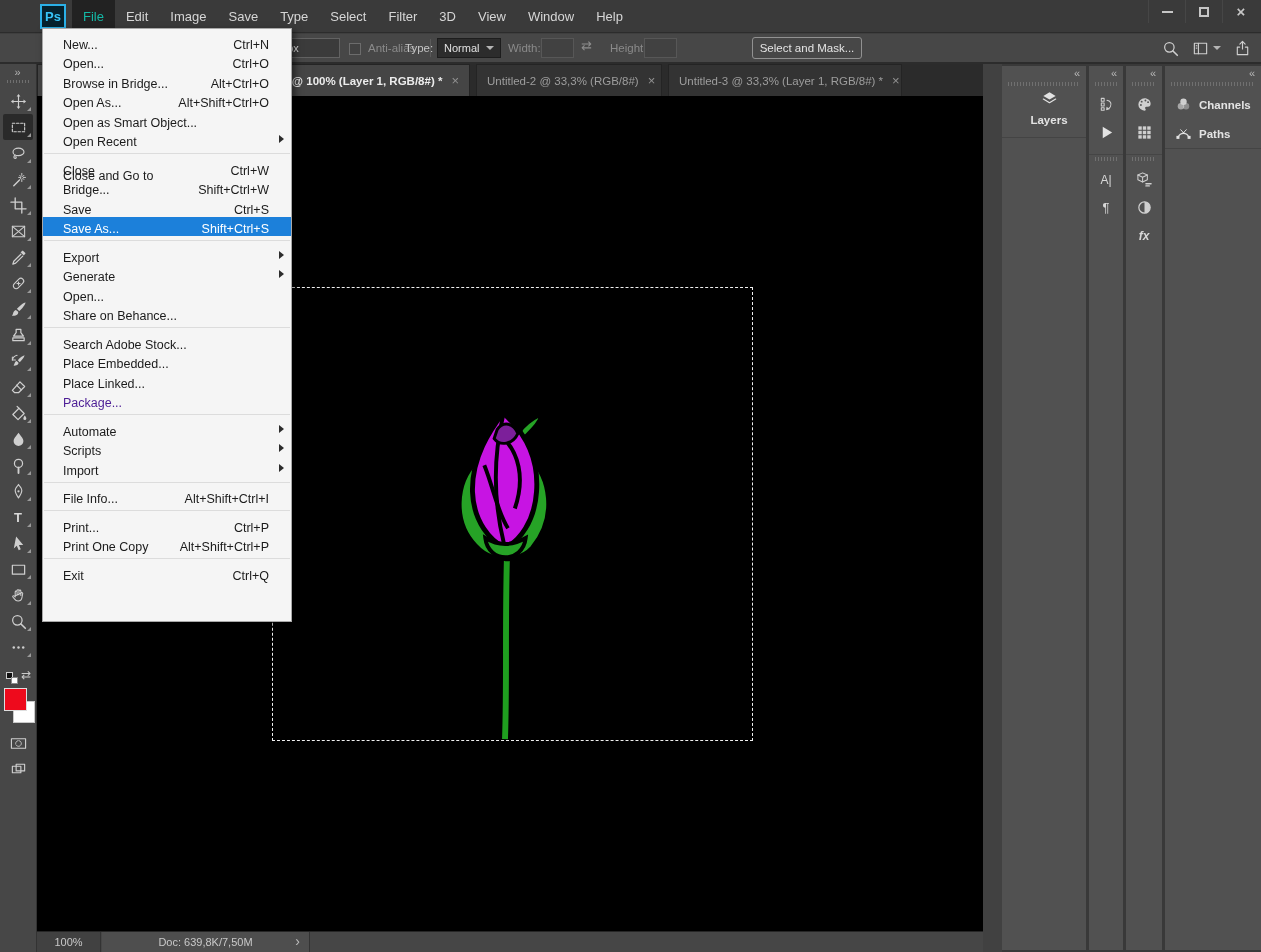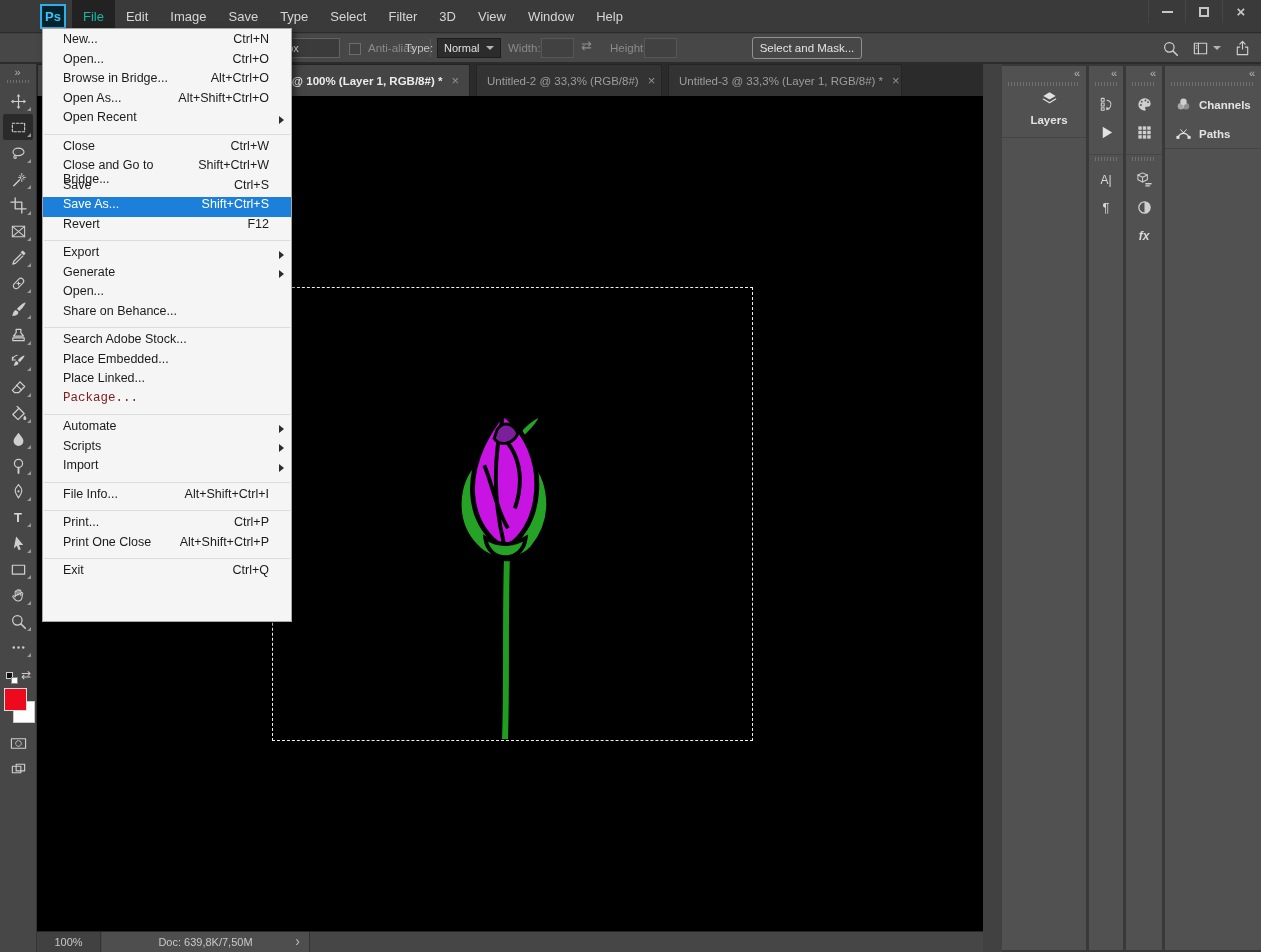--- a/index.html
+++ b/index.html
@@ -87,24 +87,24 @@
   .panel-row { height:29px; display:flex; align-items:center; gap:7px; padding-left:10px;
     color:#e3e3e3; font-size:11.5px; font-weight:bold; }
   .layers-row { height:48px; border-bottom:1px solid #444;flex-direction:column; }
   .dock-cell { height:28px; display:flex; align-items:center; justify-content:center; }
   .col-sep { height:1px; background:#454545; margin-top:8px; margin-bottom:2px; }
   .colD-body { border-top:1px solid #444; }
   
   .file-menu { position:absolute; left:42px; top:28px; width:250px; height:594px; background:#f5f5f5;
     border:1px solid #a8a8a8; box-shadow:3px 3px 7px rgba(0,0,0,.5); z-index:60; padding-top:3px;
     font-size:12.5px; color:#1b1b1b; }
-  .fm-row { height:19.5px; display:flex; align-items:flex-start; padding-left:20px; padding-right:22px; position:relative; }
+  .fm-row { height:19.5px; display:flex; align-items:flex-end; padding-left:20px; padding-right:22px; position:relative; }
   .fm-short { margin-left:auto; }
   .fm-row.selected { background:#1c80da; color:#fff; }
-  .fm-row.disabled { color:#7f1d1d;font-family:Liberation Mono, monospace; }
+  .fm-row.disabled { color:#4c1d95; }
   .fm-arrow { position:absolute; right:7px; top:50%; transform:translateY(-50%); width:0; height:0;
     border-left:5px solid #2c2c2c; border-top:4px solid transparent; border-bottom:4px solid transparent; }
   .fm-sep { height:1px; background:#dcdcdc; margin:4px 1px; }
   .ic svg { display:block; }
   .tglyph { color:#d8d8d8; }
 </style>
 </head>
 <body>
 
 <div id="app">
@@ -619,44 +619,43 @@
       </div>
       <div class="fm-row">
         <span class="fm-label">Browse in Bridge...</span>
         <span class="fm-short">Alt+Ctrl+O</span>
       </div>
       <div class="fm-row">
         <span class="fm-label">Open As...</span>
         <span class="fm-short">Alt+Shift+Ctrl+O</span>
       </div>
       <div class="fm-row">
+        <span class="fm-label">Open as Smart Object...</span>
+      </div>
+      <div class="fm-row">
         <span class="fm-label">Open Recent</span>
         <span class="fm-arrow"></span>
       </div>
       <div class="fm-sep"></div>
       <div class="fm-row">
         <span class="fm-label">Close</span>
         <span class="fm-short">Ctrl+W</span>
       </div>
       <div class="fm-row">
         <span class="fm-label">Close and Go to Bridge...</span>
         <span class="fm-short">Shift+Ctrl+W</span>
       </div>
       <div class="fm-row">
         <span class="fm-label">Save</span>
         <span class="fm-short">Ctrl+S</span>
       </div>
       <div class="fm-row selected">
         <span class="fm-label">Save As...</span>
         <span class="fm-short">Shift+Ctrl+S</span>
       </div>
-      <div class="fm-row">
-        <span class="fm-label">Revert</span>
-        <span class="fm-short">F12</span>
-      </div>
       <div class="fm-sep"></div>
       <div class="fm-row">
         <span class="fm-label">Export</span>
         <span class="fm-arrow"></span>
       </div>
       <div class="fm-row">
         <span class="fm-label">Generate</span>
         <span class="fm-arrow"></span>
       </div>
       <div class="fm-row">
@@ -695,21 +694,21 @@
       <div class="fm-row">
         <span class="fm-label">File Info...</span>
         <span class="fm-short">Alt+Shift+Ctrl+I</span>
       </div>
       <div class="fm-sep"></div>
       <div class="fm-row">
         <span class="fm-label">Print...</span>
         <span class="fm-short">Ctrl+P</span>
       </div>
       <div class="fm-row">
-        <span class="fm-label">Print One Close</span>
+        <span class="fm-label">Print One Copy</span>
         <span class="fm-short">Alt+Shift+Ctrl+P</span>
       </div>
       <div class="fm-sep"></div>
       <div class="fm-row">
         <span class="fm-label">Exit</span>
         <span class="fm-short">Ctrl+Q</span>
       </div>
     </div>
 
 </div>

